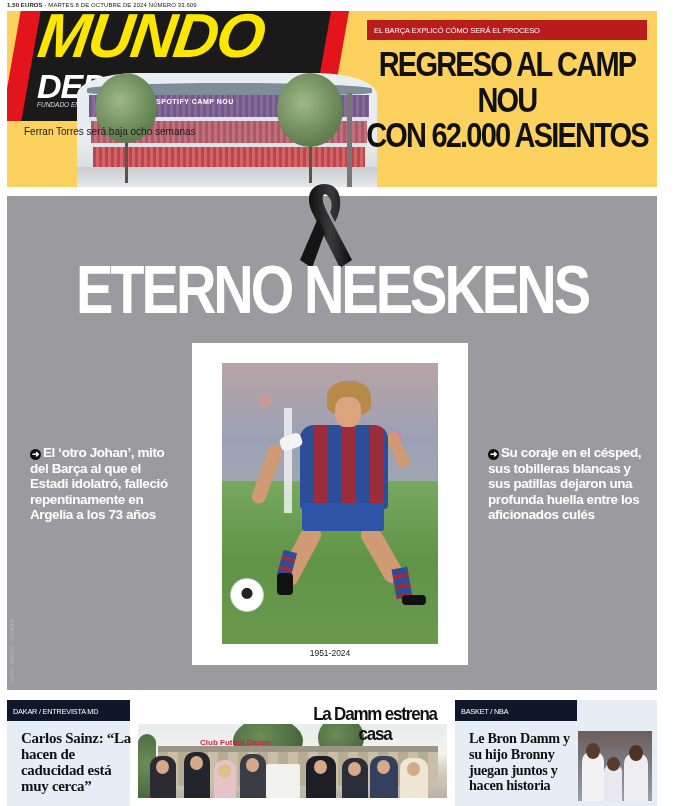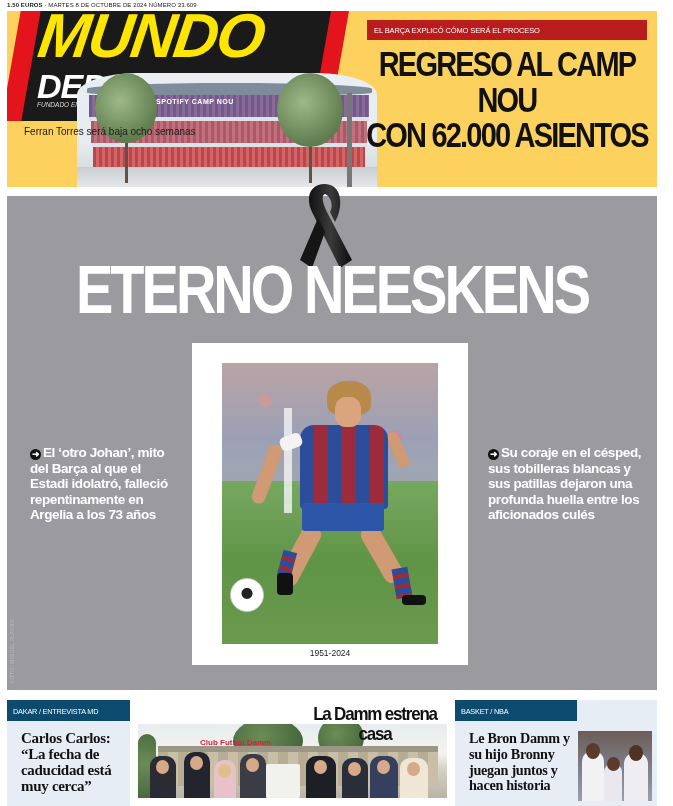--- a/index.html
+++ b/index.html
@@ -77,21 +77,21 @@
   .ball { position:absolute; left:8px; top:215px; width:34px; height:34px; border-radius:50%; background: radial-gradient(circle at 50% 45%, #222 0 5px, #fff 6px); border:1px solid #ccc; }
   .years { position: absolute; left: 0; top: 305px; width: 276px; text-align: center; font-size: 8.5px; color: #222; }
 
   .foto-credit { position: absolute; left: -20px; top: 648px; transform: rotate(-90deg); font-size: 5px; color: #bbb; letter-spacing: 0.4px; white-space: nowrap; }
 
   
   .card { position: absolute; top: 700px; height: 106px; }
   .card-1 { left: 7px; width: 123px; background: #e6edf5; }
   .card-2 { left: 138px; width: 309px; background: #ffffff; }
   .card-3 { left: 455px; width: 202px; background: #e6edf5; }
-  .kick { position: absolute; left: 0; top: 0; height: 21px; background: #0c4a6e; color: #fff; font-size: 7.3px; padding: 7px 0 0 6px; letter-spacing: -0.2px; white-space: nowrap; }
+  .kick { position: absolute; left: 0; top: 0; height: 21px; background: #0f172a; color: #fff; font-size: 7.3px; padding: 7px 0 0 6px; letter-spacing: -0.2px; white-space: nowrap; }
   .card-1 .kick { width: 123px; }
   .card-2 .kick { width: 158px; }
   .card-3 .kick { width: 122px; }
   .serif-head { position: absolute; font-family: "Liberation Serif", serif; font-weight: 700; color: #111; letter-spacing: -0.3px; }
   .card-1 .serif-head { left: 14px; top: 30px; font-size: 15px; line-height: 16px; width: 110px; }
   .card-3 .serif-head { left: 14px; top: 31px; font-size: 14.2px; line-height: 15.8px; width: 112px; }
   .damm-head { position: absolute; left: 163px; top: 4px; width: 148px; text-align: center; font-weight: 900; font-size: 17px; line-height: 18px;
      color: #111; letter-spacing: -1.2px; transform: scaleY(1.12); transform-origin: top; }
   .damm-photo { position: absolute; left: 0; top: 12px; width: 309px; height: 74px; overflow: hidden; background: linear-gradient(#e8ecee 0%, #f3f3f0 40%, #d5d2c6 60%, #b8b3a4 100%); margin-top: 12px; }
   .building { position:absolute; left:20px; top:28px; width:280px; height:34px; background: repeating-linear-gradient(90deg,#b7ad94 0 10px,#c9bfa6 10px 20px); }
@@ -187,21 +187,21 @@
     <div class="player-face"></div>
     <div class="ball"></div>
   </div>
   <div class="years">1951-2024</div>
 </div>
 
 <div class="foto-credit">FOTO: MIGUEL RUIANO</div>
 
 <div class="card card-1">
   <div class="kick">DAKAR / ENTREVISTA MD</div>
-  <div class="serif-head">Carlos Carlos: “La fecha de caducidad está muy cerca”</div>
+  <div class="serif-head">Carlos Sainz: “La hacen de caducidad está muy cerca”</div>
 </div>
 
 <div class="card card-2">
   <div class="damm-photo">
     <div class="tree-bg" style="left:95px;top:-6px;width:70px;height:46px;"></div>
     <div class="tree-bg" style="left:180px;top:-8px;width:46px;height:44px;"></div>
     <div class="tree-bg" style="left:0;top:10px;width:18px;height:74px;border-radius:9px;"></div>
     <div class="bld-roof"></div>
     <div class="building"></div>
     <div class="club-sign">Club Futbol Damm</div>

